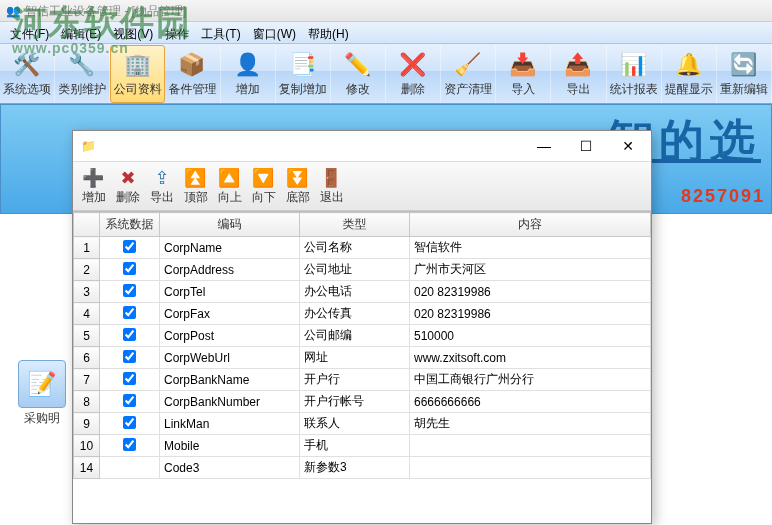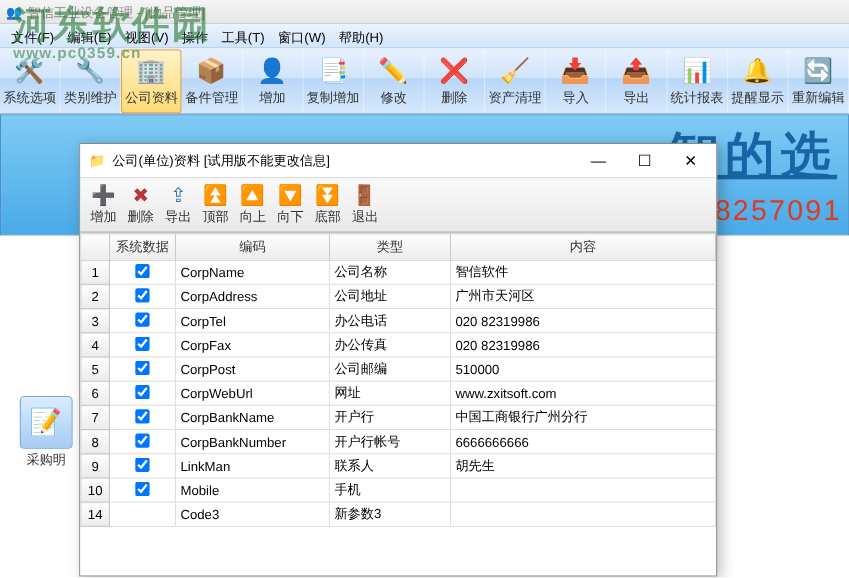--- a/index.html
+++ b/index.html
@@ -11,21 +11,21 @@
 .menu-bar { height: 22px; background: linear-gradient(#eaf3fd,#d2e5fa); border-bottom: 1px solid #a8c4e6; display: flex; align-items: flex-end; font-size: 12px; padding-left: 4px; }
 .menu-bar span { padding: 0 6px; cursor: default; }
 
 .main-toolbar { height: 60px; background: linear-gradient(to bottom,#e7f1fd 0%,#d0e4fb 45%,#b9d6f8 46%,#d5e8fc 100%); border-bottom: 1px solid #7aa7d8; display: flex; align-items: center; }
 .tool-btn { width: 56px; height: 58px; display: flex; flex-direction: column; align-items: center; justify-content: center; font-size: 12px; color: #333; border-right: 1px solid rgba(255,255,255,0.4); cursor: pointer; }
 .tool-btn .ico { width: 32px; height: 32px; display: flex; align-items: center; justify-content: center; font-size: 22px; }
 .tool-btn.active { background: linear-gradient(#fff2c8,#ffdb75); border: 1px solid #e8a33d; border-radius: 3px; }
 
 .banner { height: 110px; background: linear-gradient(#7ecbf4,#4aa9e8); border: 1px solid #4a8fc7; position: relative; overflow: hidden; }
 .banner-text { position: absolute; right: 10px; top: 6px; font-size: 45px; color: #1964a5; font-weight: bold; letter-spacing: 6px; font-family: KaiTi, serif; text-decoration: underline; }
-.banner-tel { position: absolute; right: 6px; bottom: 6px; font-size: 26px; color: #e03a1e; font-weight: normal; letter-spacing: 2px; }
+.banner-tel { position: absolute; right: 6px; bottom: 6px; font-size: 18px; color: #e03a1e; font-weight: bold; letter-spacing: 2px; }
 
 .side-item { position: absolute; left: 12px; top: 360px; width: 60px; text-align: center; font-size: 12px; color: #333; }
 .side-item .ico { width: 48px; height: 48px; background: linear-gradient(#d9ecff,#a7ccf2); border: 1px solid #7aa7d8; border-radius: 4px; margin: 0 auto 2px; display: flex; align-items: center; justify-content: center; font-size: 24px; }
 
 
 .watermark { position: absolute; left: 12px; top: 0; font-size: 34px; font-weight: bold; color: rgba(40,120,50,0.6); pointer-events: none; z-index: 100; font-family: SimHei; letter-spacing: 2px; }
 .watermark .sub { font-size: 14px; display: block; letter-spacing: 1px; margin-top: -6px; color: rgba(40,120,50,0.55); }
 
 
 .dialog { position: absolute; left: 72px; top: 130px; width: 580px; height: 394px; background: #f0f0f0; border: 1px solid #888; box-shadow: 3px 3px 12px rgba(0,0,0,0.25); display: flex; flex-direction: column; }
@@ -137,21 +137,20 @@
 </div>
 
 <div class="watermark">
   <span>河东软件园</span>
   <span class="sub">www.pc0359.cn</span>
 </div>
 
 <div class="dialog">
   <div class="dlg-title">
     <span class="ico">📁</span>
-    <span>公司(单位)资料  [试用版不能更改信息]</span>
     <div class="dlg-ctrls">
       <div>—</div>
       <div>☐</div>
       <div class="close">✕</div>
     </div>
   </div>
 
   <div class="dlg-toolbar">
     <div class="dlg-tbtn">
         <div class="ico" style="color:#2a8">➕</div>

